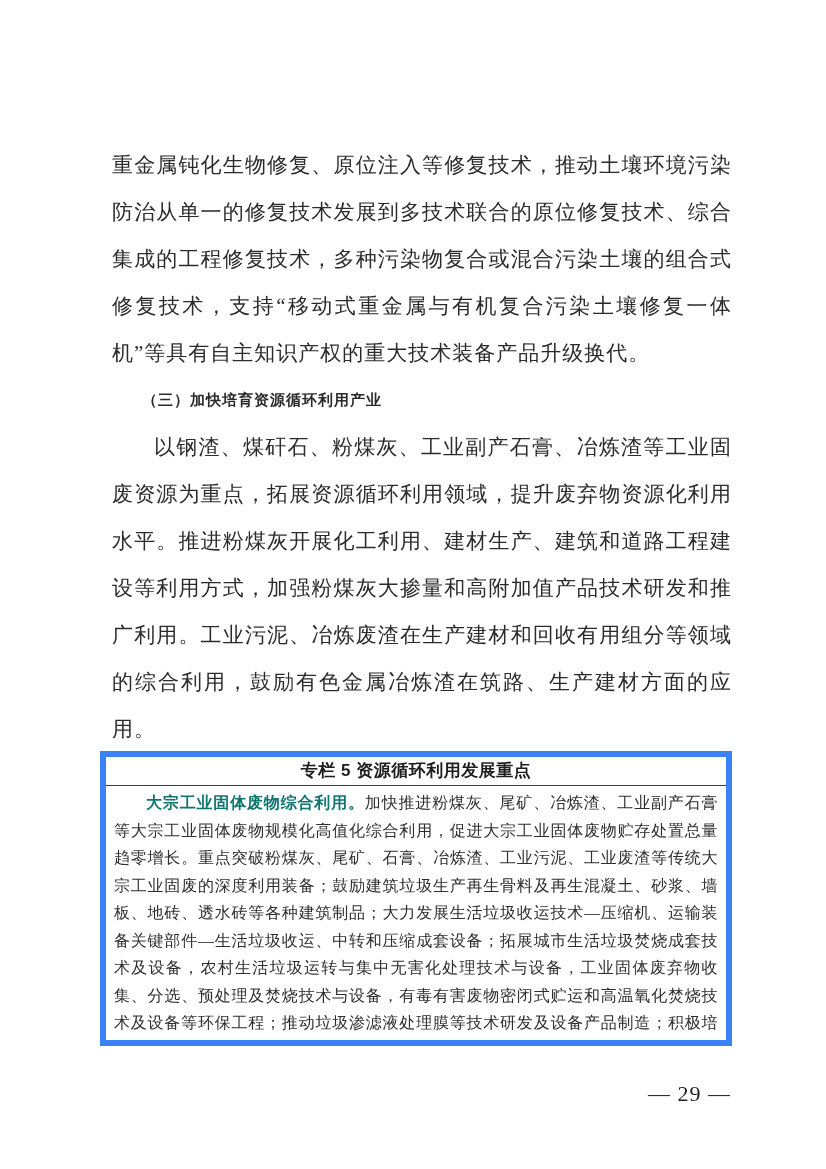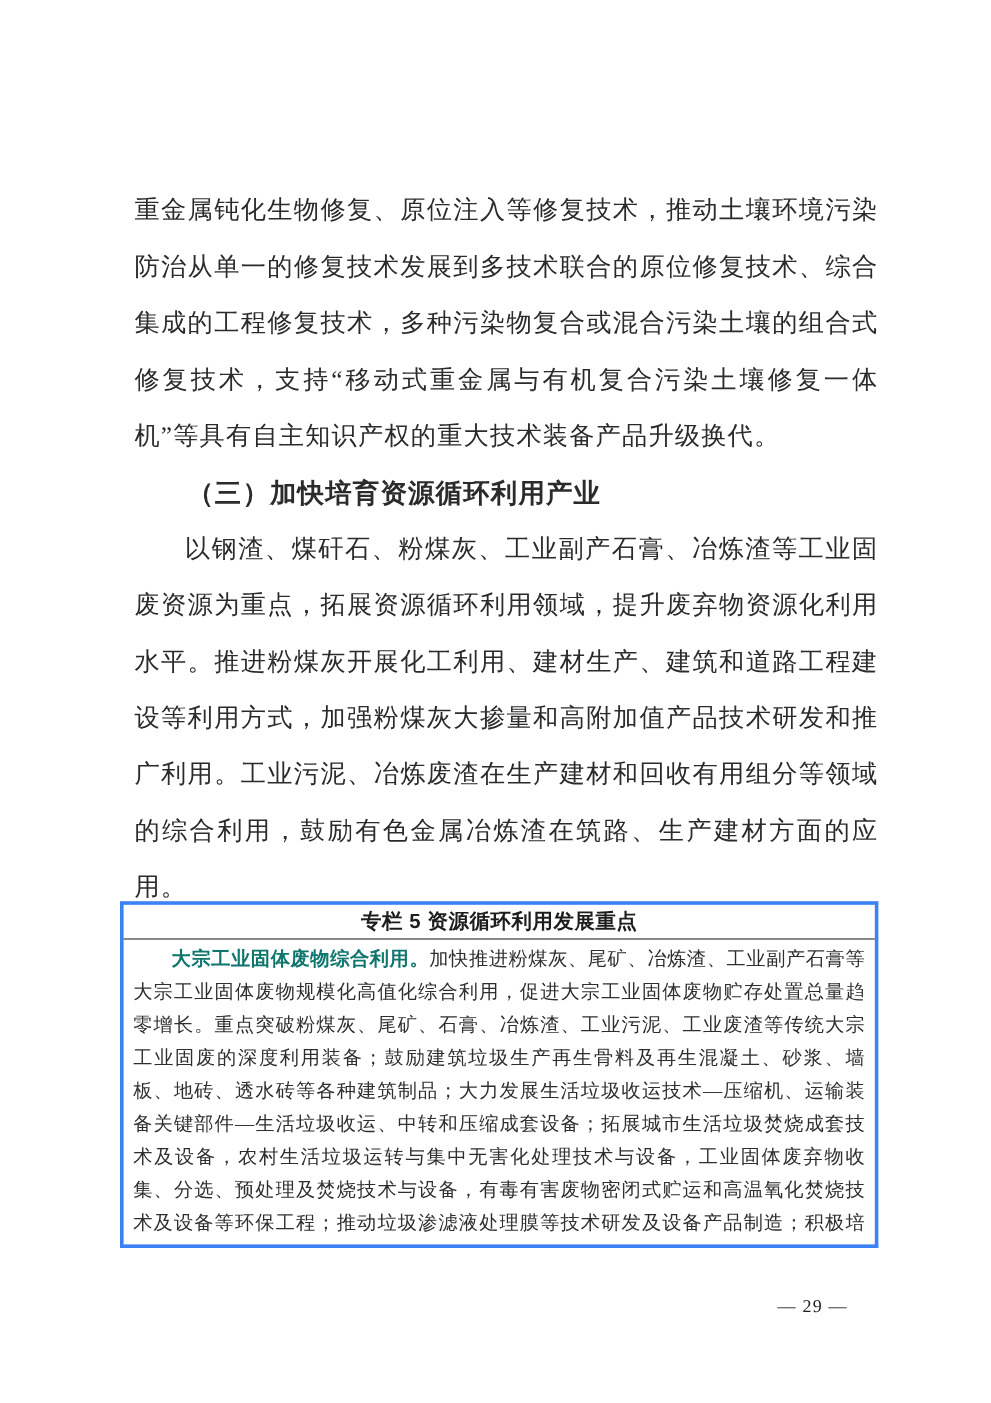--- a/index.html
+++ b/index.html
@@ -8,43 +8,43 @@
     width: 826px;
     height: 1169px;
     background: #ffffff;
     font-family: "Liberation Serif", serif;
     color: #2b2b2b;
     overflow: hidden;
   }
   .body-area {
     position: absolute;
     left: 112px;
-    top: 152px;
+    top: 142px;
     width: 620px;
     font-size: 21px;
     line-height: 47px;
     letter-spacing: 1px;
     text-align: justify;
   }
   .para { margin: 0; }
   .para.indent { text-indent: 2em; }
   .heading {
     margin: 0;
-    font-size: 22px;
+    font-size: 15px;
     line-height: 47px;
     font-weight: bold;
     text-indent: 2em;
     letter-spacing: 1px;
   }
   .callout {
     position: absolute;
     left: 100px;
     top: 751px;
     width: 632px;
-    border: 3px solid #3b82f6;
+    border: 6px solid #3b82f6;
     background: #ffffff;
     box-sizing: border-box;
   }
   .callout-title {
     height: 28px;
     line-height: 28px;
     text-align: center;
     font-weight: bold;
     font-size: 17px;
     font-family: "Liberation Sans", sans-serif;
@@ -65,21 +65,21 @@
   }
   .callout-lead {
     font-weight: bold;
     font-family: "Liberation Sans", sans-serif;
     color: #0f766e;
   }
   .footer {
     position: absolute;
     left: 648px;
     top: 1081px;
-    font-size: 15px;
+    font-size: 22px;
     letter-spacing: 1px;
     color: #1d1d1d;
     white-space: nowrap;
   }
 </style>
 </head>
 <body>
 
 <div class="page">
 

